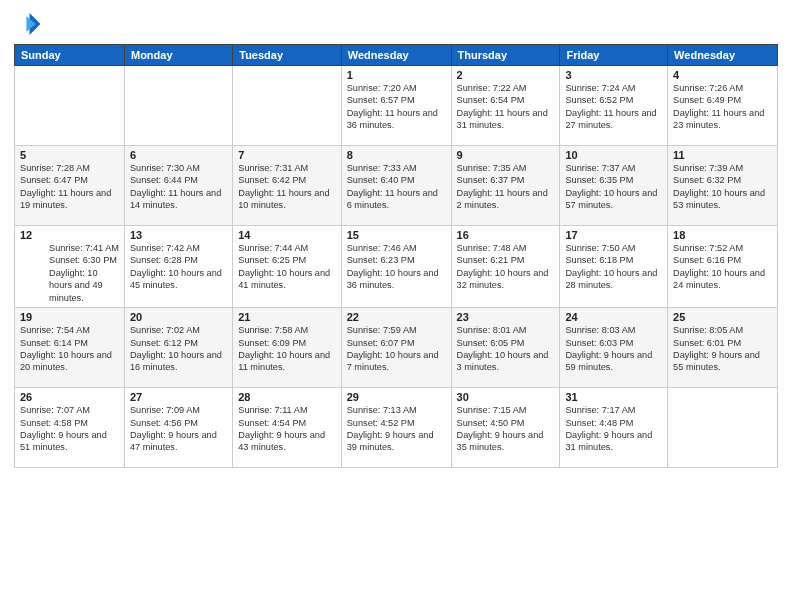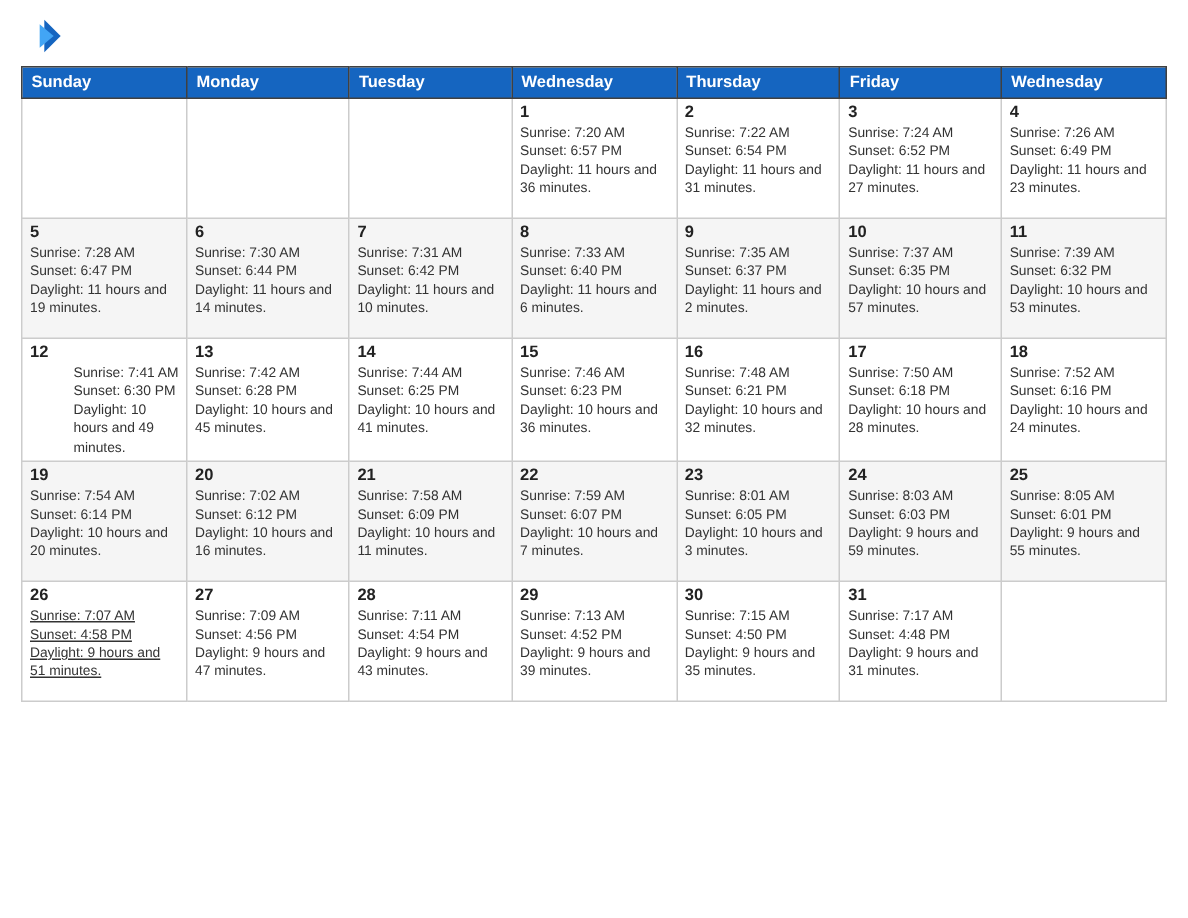--- a/index.html
+++ b/index.html
@@ -283,21 +283,21 @@
           <td>
             <span class="day-num">25</span>
             <div class="day-info" style="white-space: pre-line;">Sunrise: 8:05 AM
 Sunset: 6:01 PM
 Daylight: 9 hours and 55 minutes.</div>
           </td>
         </tr>
         <tr>
           <td>
             <span class="day-num">26</span>
-            <div class="day-info" style="white-space: pre-line; text-decoration: underline;">Sunrise: 7:07 AM
+            <div class="day-info" style="white-space: pre-line;">Sunrise: 7:07 AM
 Sunset: 4:58 PM
 Daylight: 9 hours and 51 minutes.</div>
           </td>
           <td>
             <span class="day-num">27</span>
             <div class="day-info" style="white-space: pre-line;">Sunrise: 7:09 AM
 Sunset: 4:56 PM
 Daylight: 9 hours and 47 minutes.</div>
           </td>
           <td>

